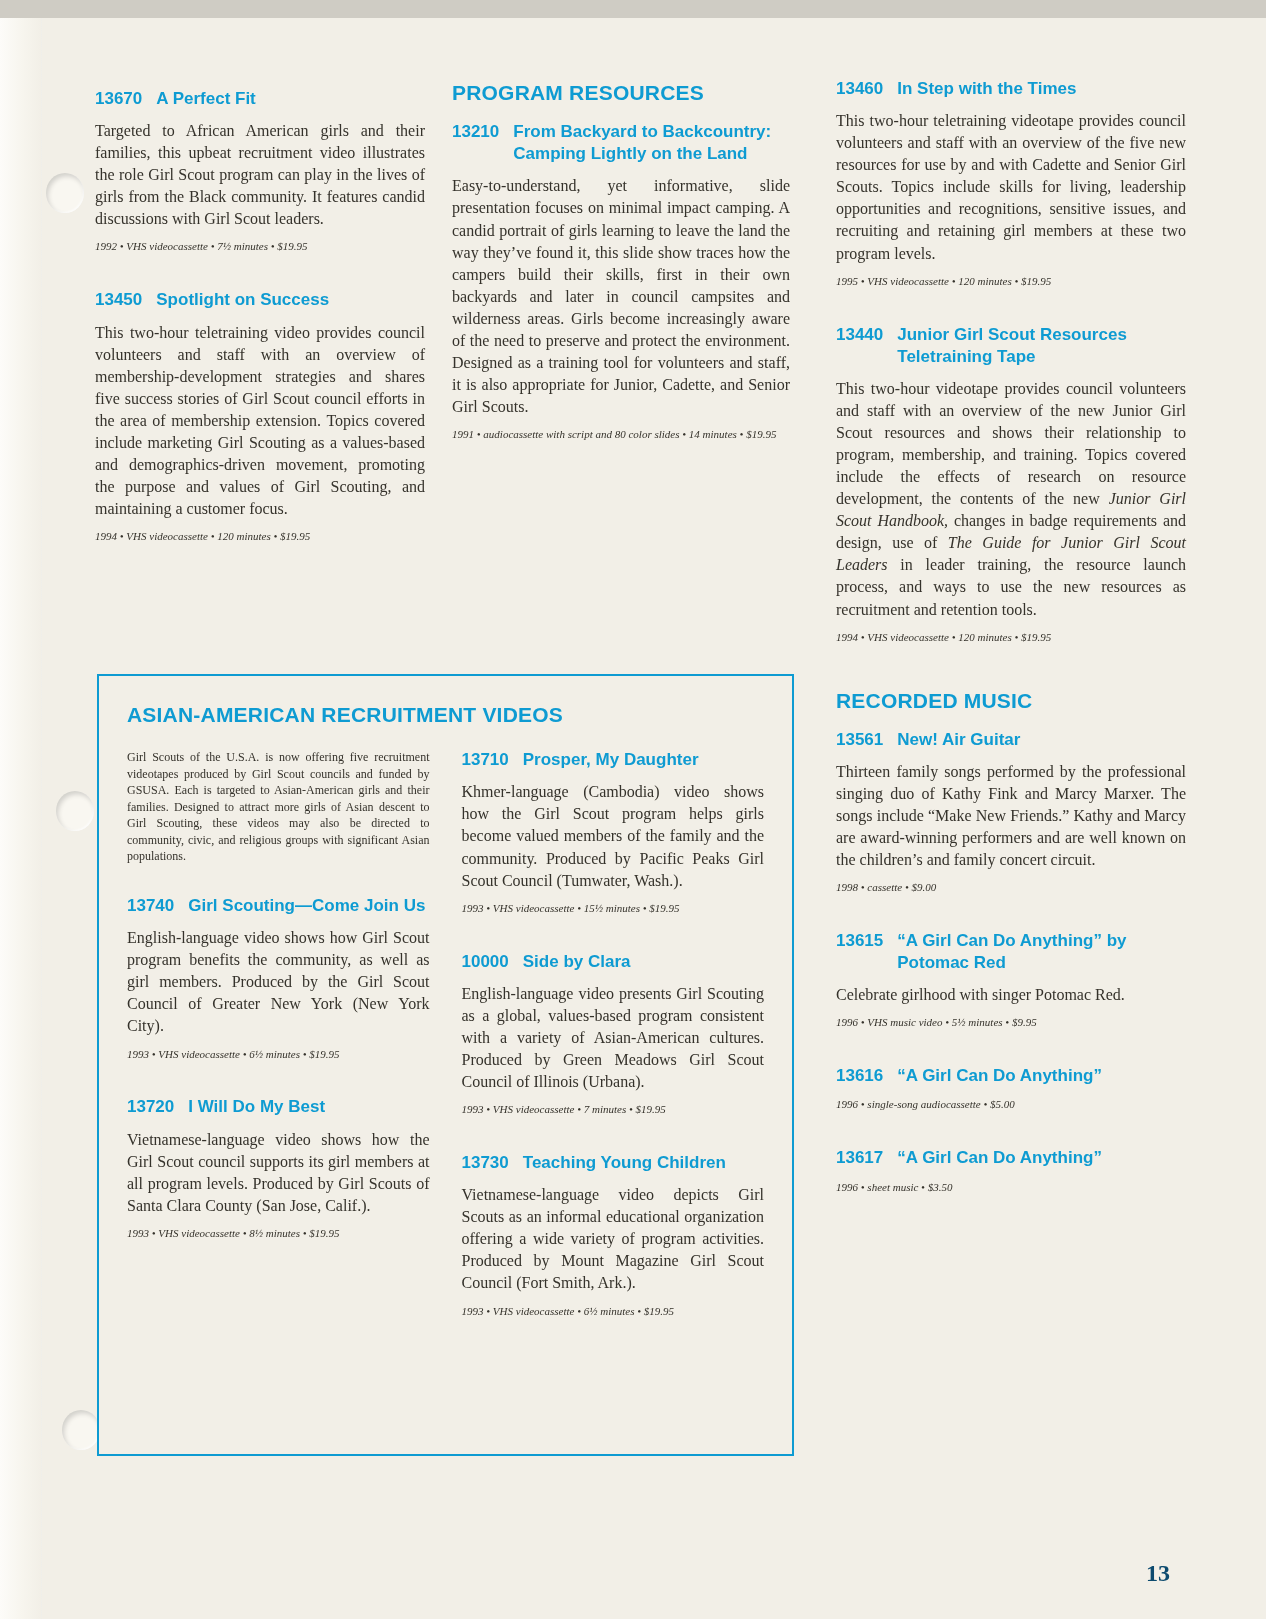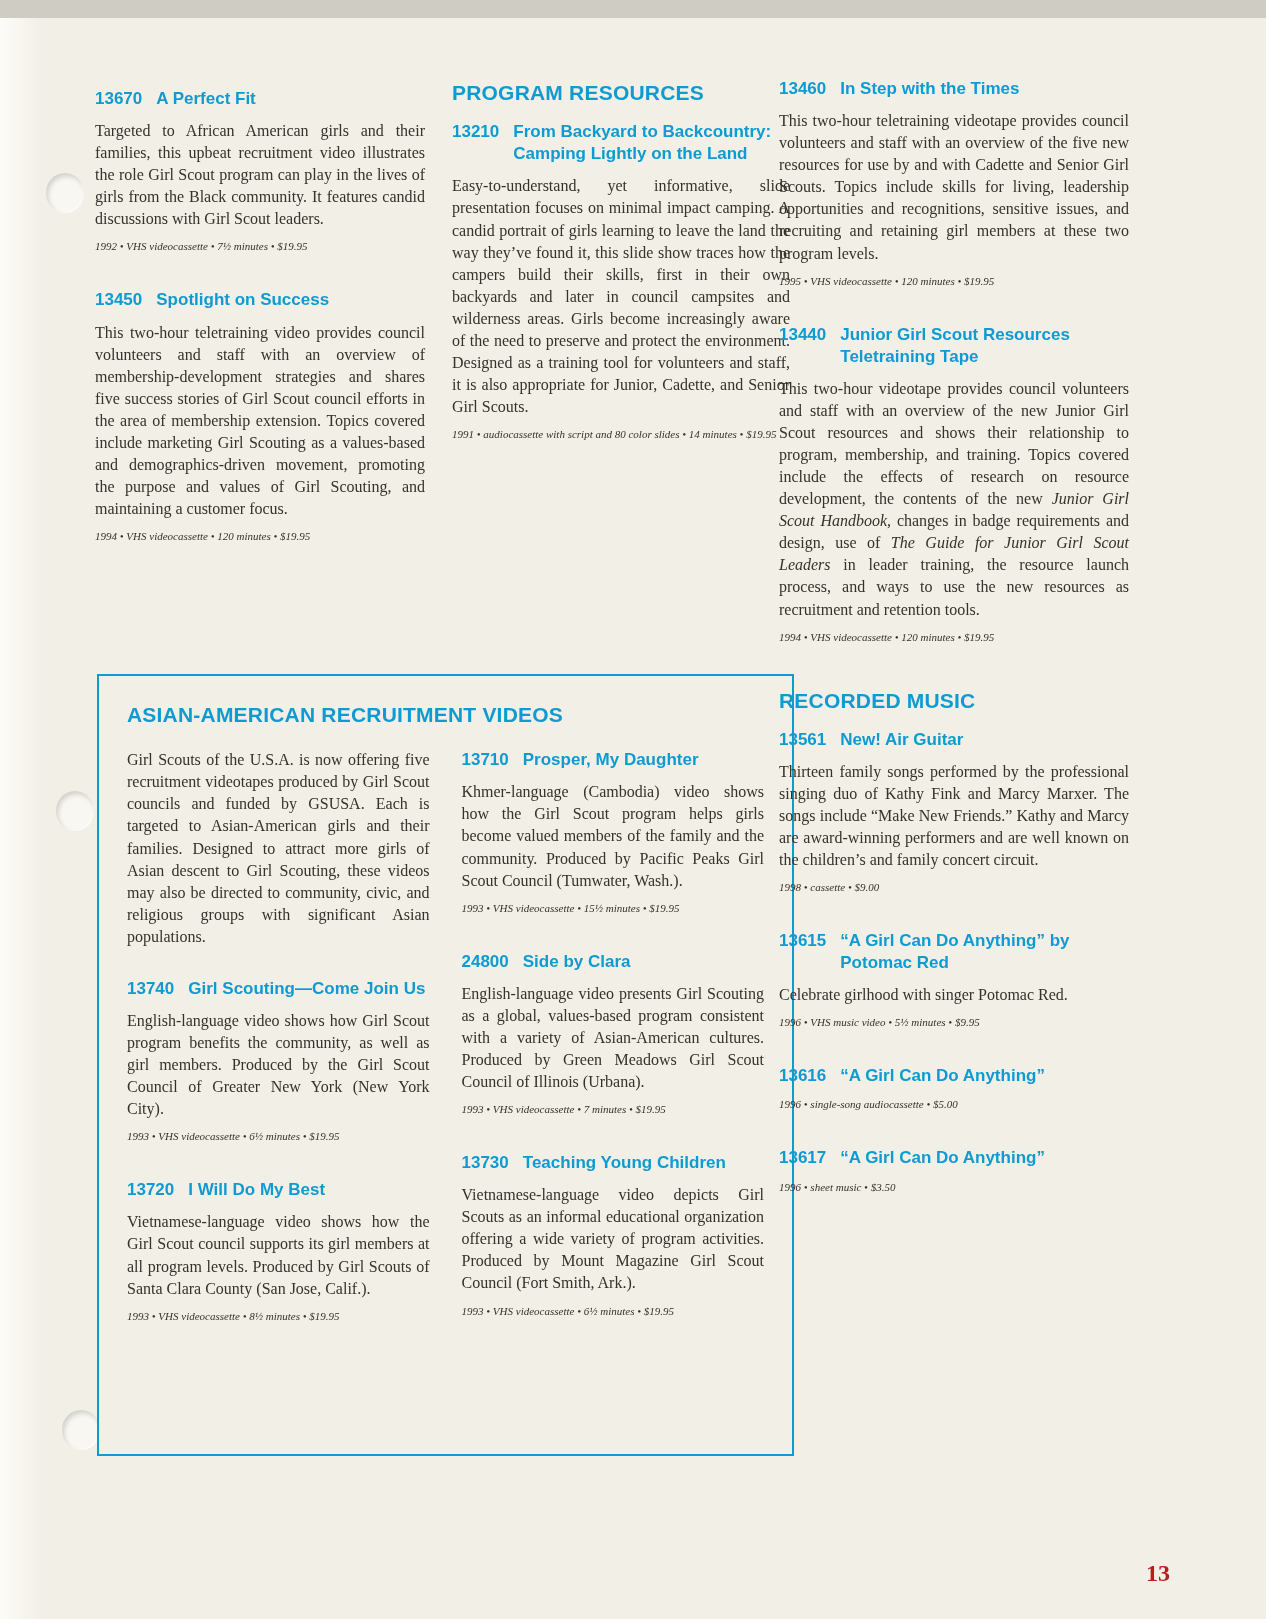--- a/index.html
+++ b/index.html
@@ -20,21 +20,21 @@
     border-right:1px solid rgba(90,85,70,0.08);
   }
   .hole {
     position:absolute; width:38px; height:40px; border-radius:50%;
     background:#f9f7f1;
     box-shadow: inset 2px 3px 5px rgba(0,0,0,0.16), inset -1px -1px 2px rgba(255,255,255,0.9);
   }
   .col { position:absolute; }
   .col-left   { left:95px;  top:70px;  width:330px; }
   .col-middle { left:452px; top:62px;  width:338px; }
-  .col-right  { left:779px; top:60px;  width:350px; }
+  .col-right  { left:836px; top:60px;  width:350px; }
 
   .section-heading {
     font-family:Liberation Sans, sans-serif;
     font-weight:bold; color:#0e9bd2;
     font-size:21px; line-height:1.2;
     margin-bottom:16px; letter-spacing:0.2px;
   }
   .entry { margin-bottom:34px; }
   .ehead {
     display:flex; gap:14px;
@@ -56,27 +56,27 @@
   .recruit-box {
     position:absolute;
     left:97px; top:656px; width:697px; min-height:782px;
     border:2px solid #0e9bd2;
     padding:26px 28px 20px 28px;
     background:#f2efe7;
   }
   .box-cols { display:flex; gap:32px; margin-top:22px; }
   .box-col { width:304px; }
   .box-intro {
-    font-size:16px; line-height:1.38; text-align:justify;
+    font-size:12px; line-height:1.38; text-align:justify;
     margin-bottom:30px;
   }
   .music-heading-wrap { margin-top:42px; }
   .page-number {
     position:absolute; right:96px; bottom:50px;
-    font-size:24px; font-weight:bold; color:#b91c1c;
+    font-size:24px; font-weight:bold; color:#0c4a6e;
     font-family:"Liberation Serif", serif;
   }
 </style>
 </head>
 <body>
 
 <div class="page">
 
   <div class="page-edge"></div>
   <div class="hole" style="left:46px; top:155px;"></div>
@@ -154,21 +154,21 @@
           <h3 class="ehead">
             <span class="code">13710</span>
             <span class="etitle">Prosper, My Daughter</span>
           </h3>
           <p class="ebody">Khmer-language (Cambodia) video shows how the Girl Scout program helps girls become valued members of the family and the community. Produced by Pacific Peaks Girl Scout Council (Tumwater, Wash.).</p>
           <p class="emeta">1993 • VHS videocassette • 15½ minutes • $19.95</p>
         </div>
 
         <div class="entry">
           <h3 class="ehead">
-            <span class="code">24800</span>
+            <span class="code">10000</span>
             <span class="etitle">Side by Clara</span>
           </h3>
           <p class="ebody">English-language video presents Girl Scouting as a global, values-based program consistent with a variety of Asian-American cultures. Produced by Green Meadows Girl Scout Council of Illinois (Urbana).</p>
           <p class="emeta">1993 • VHS videocassette • 7 minutes • $19.95</p>
         </div>
 
         <div class="entry">
           <h3 class="ehead">
             <span class="code">13730</span>
             <span class="etitle">Teaching Young Children</span>

